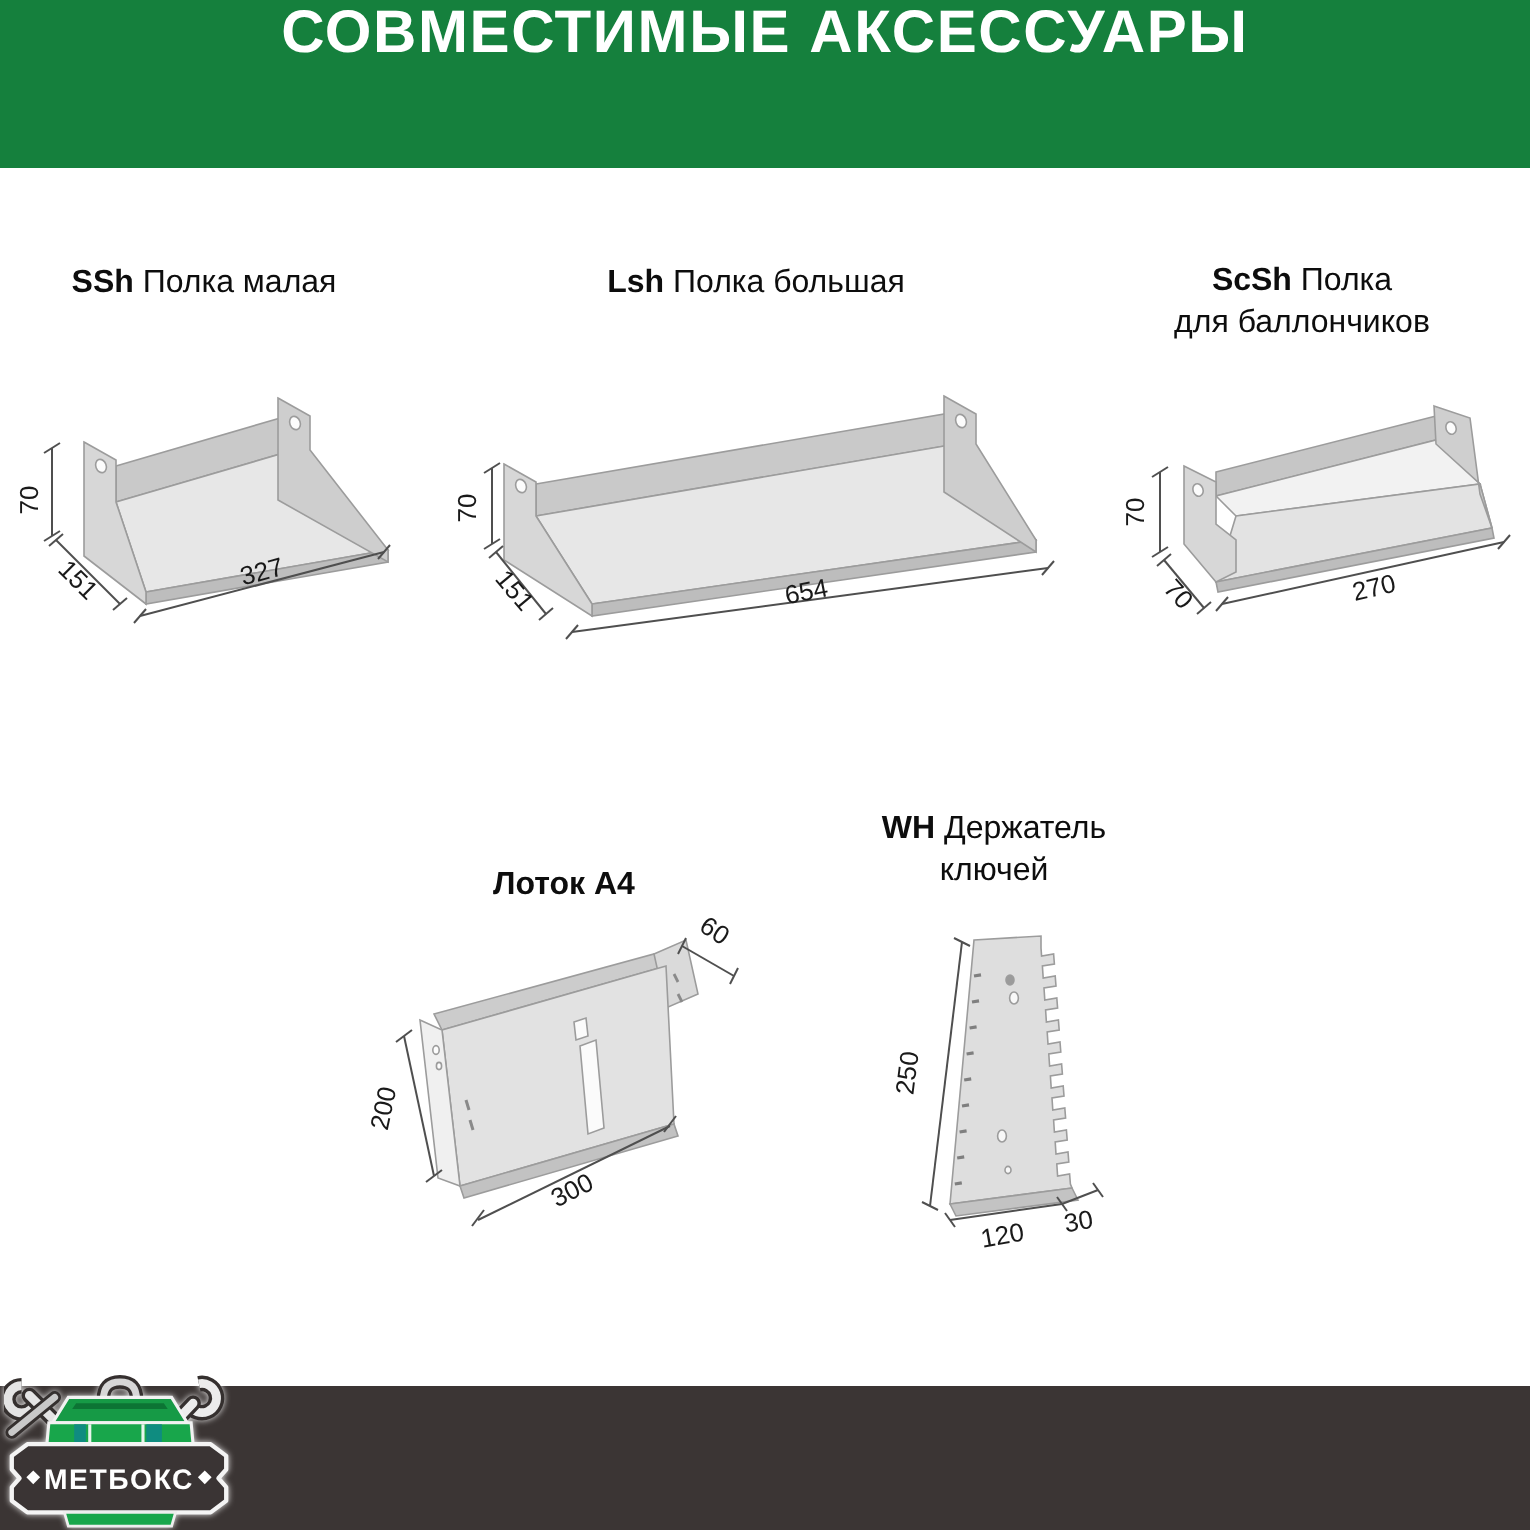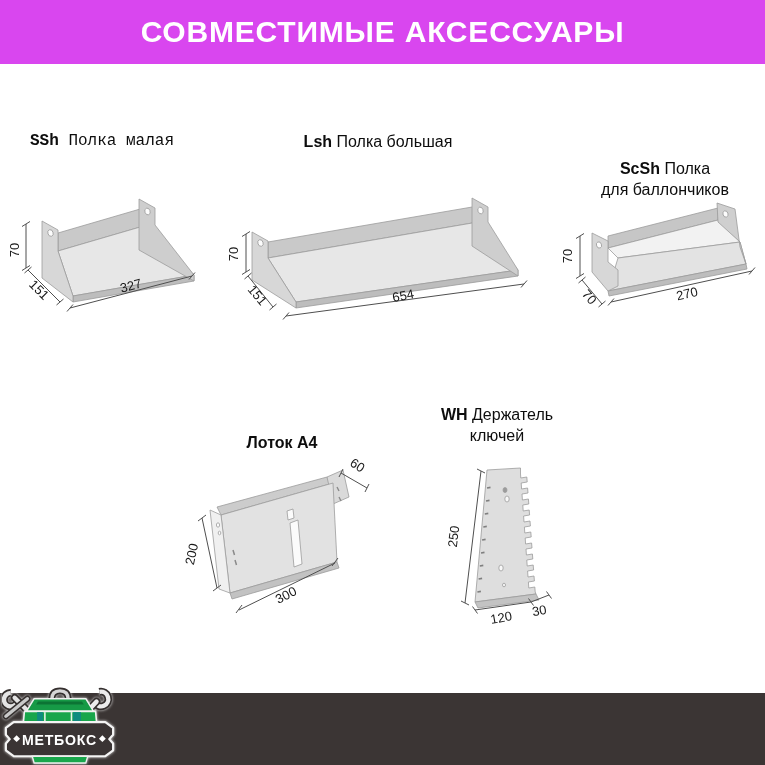--- a/index.html
+++ b/index.html
@@ -1,48 +1,48 @@
 <!DOCTYPE html>
 <html><head>
 <meta charset="utf-8">
 <style>
   html,body{margin:0;padding:0;background:#888;}
   .page{position:relative;width:765px;height:765px;background:#ffffff;overflow:hidden;
         font-family:"Liberation Sans",sans-serif;margin:0 auto;}
-  .topbar{position:absolute;top:0;left:0;width:765px;height:64px;background:#d946ef;
-          display:flex;align-items:center;justify-content:center;}
+  .topbar{position:absolute;top:0;left:0;width:765px;height:84px;background:#15803d;
+          display:flex;align-items:flex-start;justify-content:center;}
   .topbar h1{margin:0;color:#ffffff;font-size:30px;font-weight:bold;letter-spacing:.8px;}
   .footerbar{position:absolute;top:693px;left:0;width:765px;height:72px;background:#3b3534;}
   .plabel{position:absolute;width:200px;text-align:center;font-size:16px;line-height:21px;color:#0d0d0d;}
   .plabel b{font-weight:bold;}
   .illus{position:absolute;}
   svg text.dim{font-family:"Liberation Sans",sans-serif;font-size:13px;fill:#191919;text-anchor:middle;}
   svg .dl{stroke:#4f4f4f;stroke-width:1;fill:none;}
   svg .shape{stroke:#9c9c9c;stroke-width:.8;}
   .logo-wrap{position:absolute;left:2px;top:687px;width:115px;height:77px;z-index:3;
              filter:drop-shadow(0 0 1.5px rgba(255,255,255,.85));text-align:center;}
 </style>
 </head>
 <body>
 
 <div class="page">
 
   <div class="topbar">
     <h1>СОВМЕСТИМЫЕ АКСЕССУАРЫ</h1>
   </div>
 
-  <div class="plabel" style="left:2px;top:131px;font-family:Liberation Mono, monospace;">
+  <div class="plabel" style="left:2px;top:131px;">
     <b>SSh</b>
     <span>Полка малая</span>
   </div>
   <div class="plabel" style="left:278px;top:131px;">
     <b>Lsh</b>
     <span>Полка большая</span>
   </div>
-  <div class="plabel" style="left:565px;top:130px;margin-top:28px;">
+  <div class="plabel" style="left:551px;top:130px;">
     <div>
       <b>ScSh</b>
       <span>Полка</span>
     </div>
     <div>для баллончиков</div>
   </div>
   <div class="plabel" style="left:182px;top:404px;margin-top:28px;">
     <b>Лоток А4</b>
   </div>
   <div class="plabel" style="left:397px;top:404px;">

